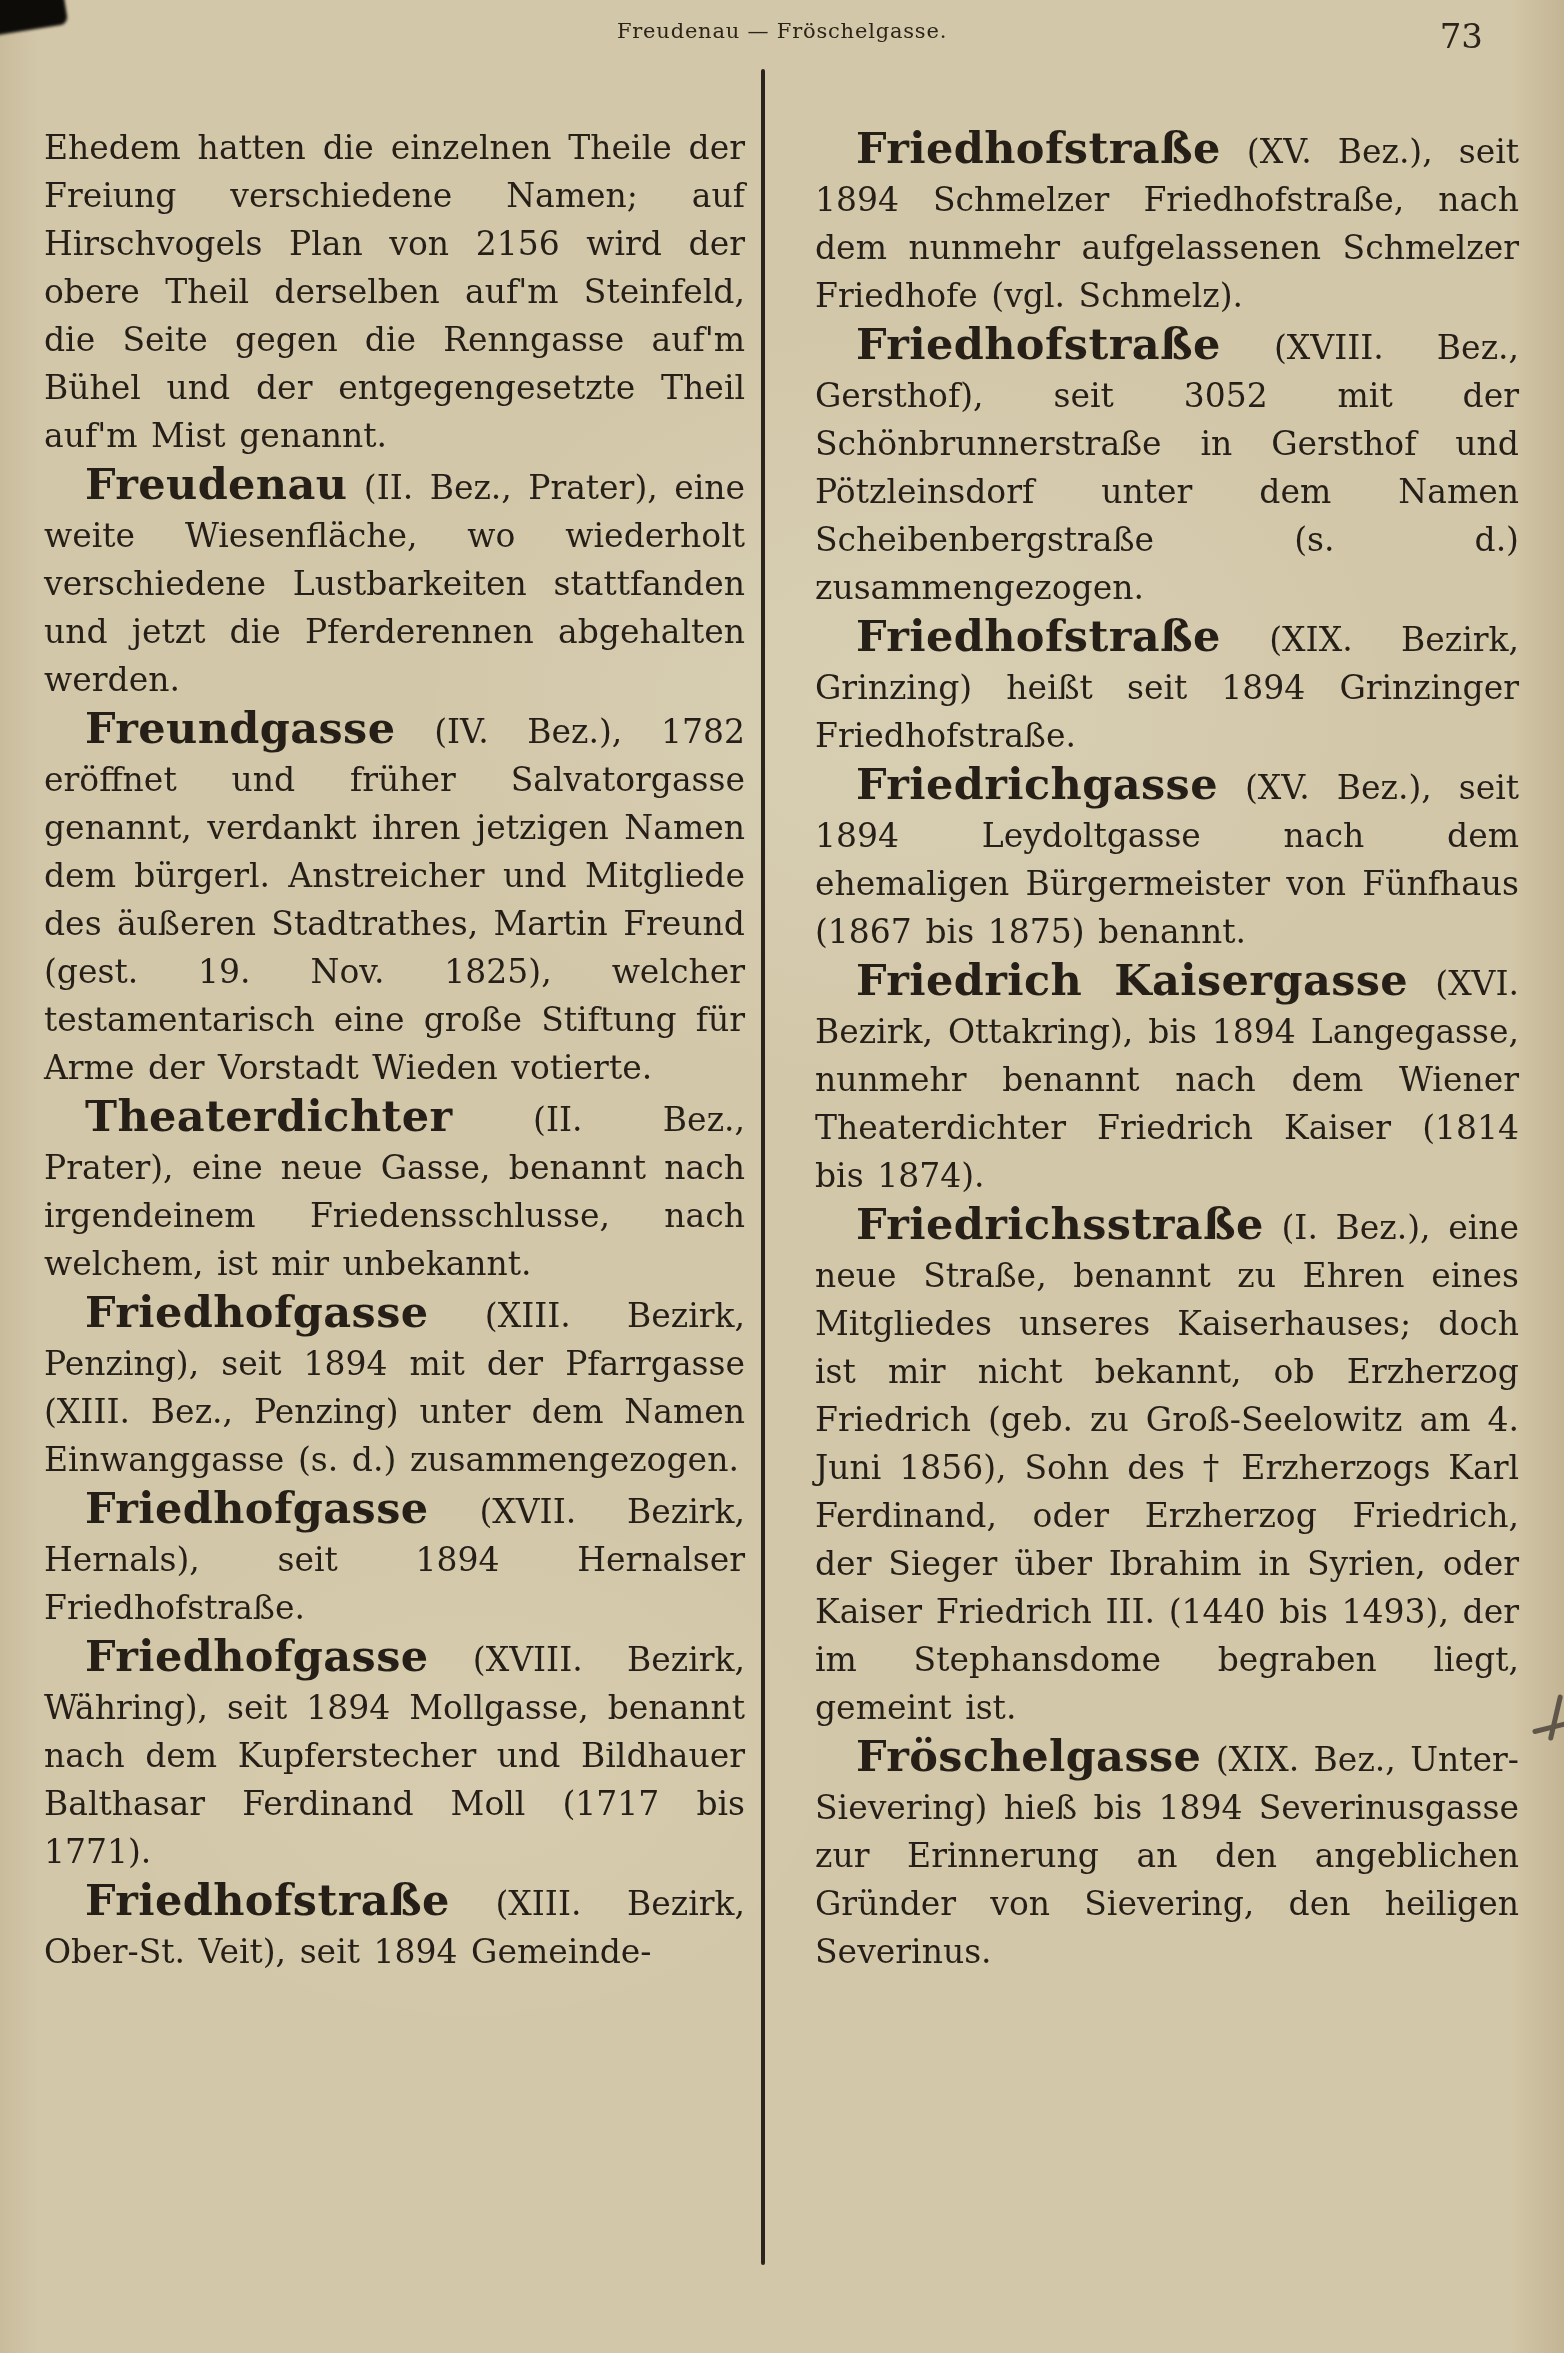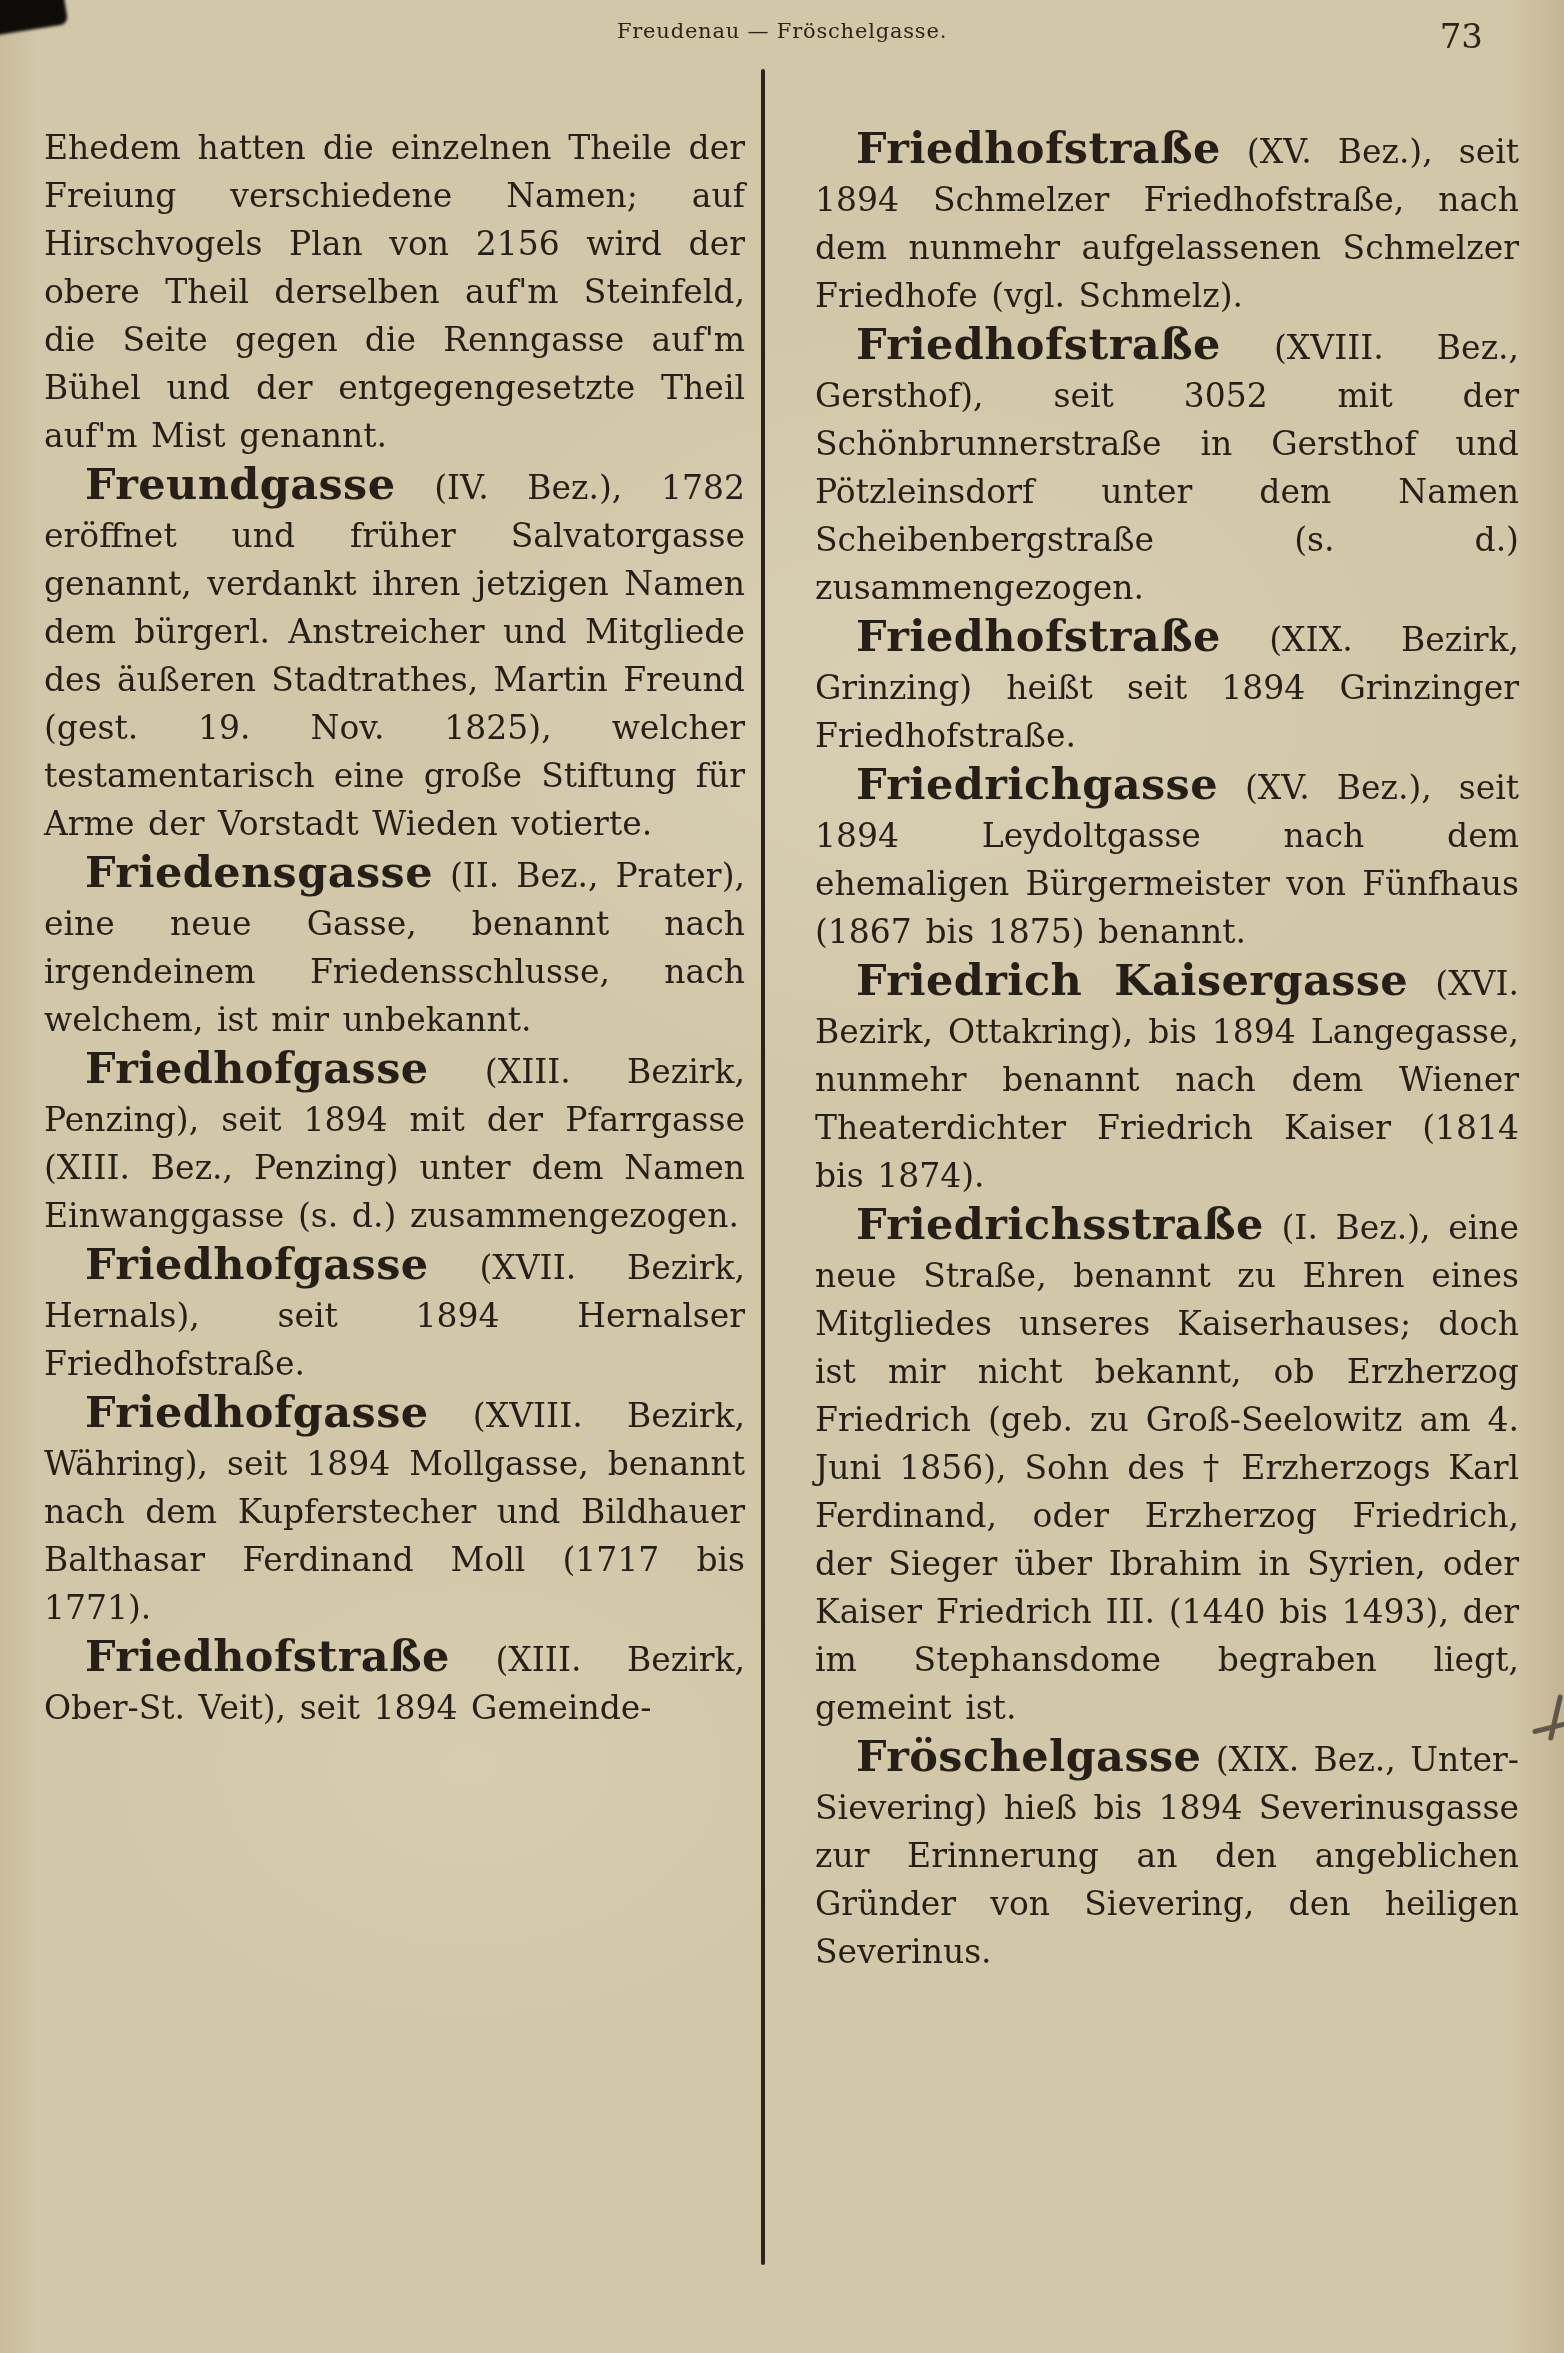--- a/index.html
+++ b/index.html
@@ -97,22 +97,23 @@
 
   <div class="scan-corner"></div>
 
   <div class="running-title">Freudenau — Fröschelgasse.</div>
   <div class="page-number">73</div>
 
   <div class="divider"></div>
 
   <div class="column left">
     <p class="cont"><span>Ehedem hatten die einzelnen Theile der Freiung verschiedene Namen; auf Hirschvogels Plan von 2156 wird der obere Theil derselben auf'm Steinfeld, die Seite gegen die Renngasse auf'm Bühel und der entgegengesetzte Theil auf'm Mist genannt.</span></p>
+    <p class="entry"><span class="head">Freudenau</span><span> (II. Bez., Prater), eine weite Wiesenfläche, wo wiederholt verschiedene Lustbarkeiten stattfanden und jetzt die Pferderennen abgehalten werden.</span></p>
     <p class="entry"><span class="head">Freundgasse</span><span> (IV. Bez.), 1782 eröffnet und früher Salvatorgasse genannt, verdankt ihren jetzigen Namen dem bürgerl. Anstreicher und Mitgliede des äußeren Stadtrathes, Martin Freund (gest. 19. Nov. 1825), welcher testamentarisch eine große Stiftung für Arme der Vorstadt Wieden votierte.</span></p>
-    <p class="entry"><span class="head">Friedensgasse</span><span> (II. Bez., Prater), eine neue Gasse, benannt nach irgendeinem Friedensschlusse, nach welchem, ist mir unbekannt.</span></p>
+    <p class="entry"><span class="head">Theaterdichter</span><span> (II. Bez., Prater), eine neue Gasse, benannt nach irgendeinem Friedensschlusse, nach welchem, ist mir unbekannt.</span></p>
     <p class="entry"><span class="head">Friedhofgasse</span><span> (XIII. Bezirk, Penzing), seit 1894 mit der Pfarrgasse (XIII. Bez., Penzing) unter dem Namen Einwanggasse (s. d.) zusammengezogen.</span></p>
     <p class="entry"><span class="head">Friedhofgasse</span><span> (XVII. Bezirk, Hernals), seit 1894 Hernalser Friedhofstraße.</span></p>
     <p class="entry"><span class="head">Friedhofgasse</span><span> (XVIII. Bezirk, Währing), seit 1894 Mollgasse, benannt nach dem Kupferstecher und Bildhauer Balthasar Ferdinand Moll (1717 bis 1771).</span></p>
     <p class="entry"><span class="head">Friedhofstraße</span><span> (XIII. Bezirk, Ober-St. Veit), seit 1894 Gemeinde-</span></p>
   </div>
 
   <div class="column right">
     <p class="entry"><span class="head">Friedhofstraße</span><span> (XV. Bez.), seit 1894 Schmelzer Friedhofstraße, nach dem nunmehr aufgelassenen Schmelzer Friedhofe (vgl. Schmelz).</span></p>
     <p class="entry"><span class="head">Friedhofstraße</span><span> (XVIII. Bez., Gersthof), seit 3052 mit der Schönbrunnerstraße in Gersthof und Pötzleinsdorf unter dem Namen Scheibenbergstraße (s. d.) zusammengezogen.</span></p>
     <p class="entry"><span class="head">Friedhofstraße</span><span> (XIX. Bezirk, Grinzing) heißt seit 1894 Grinzinger Friedhofstraße.</span></p>

